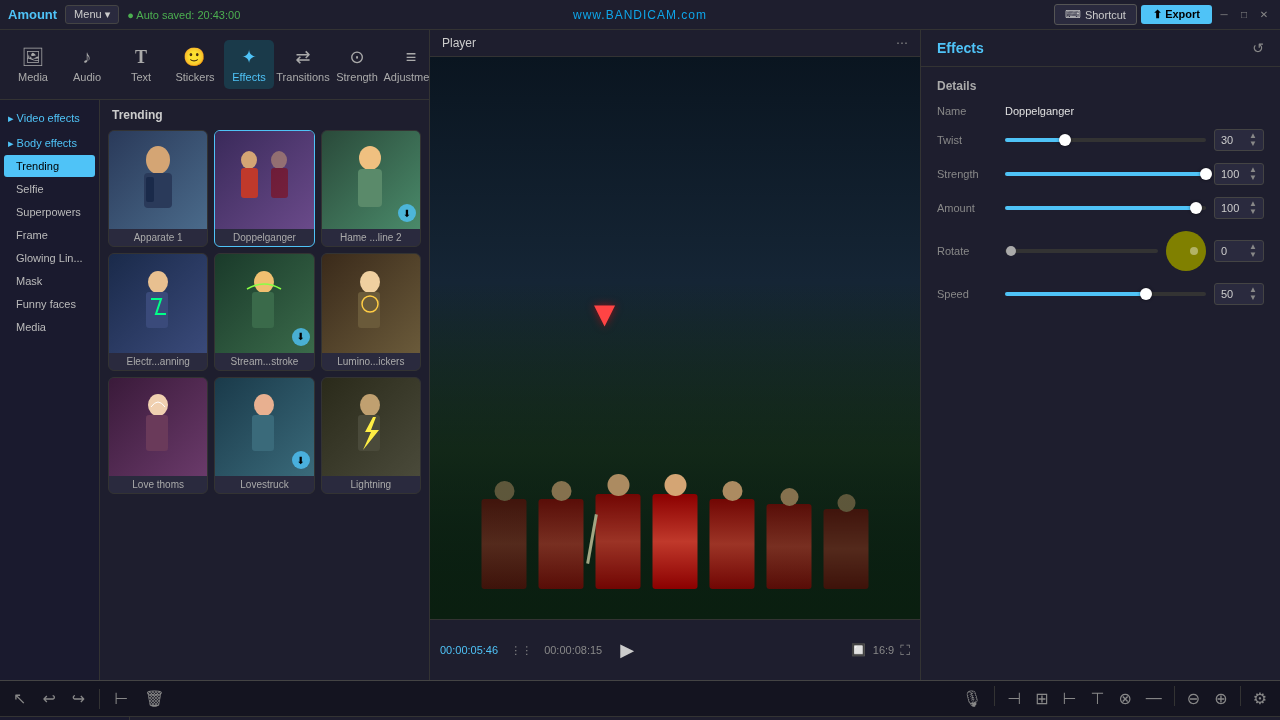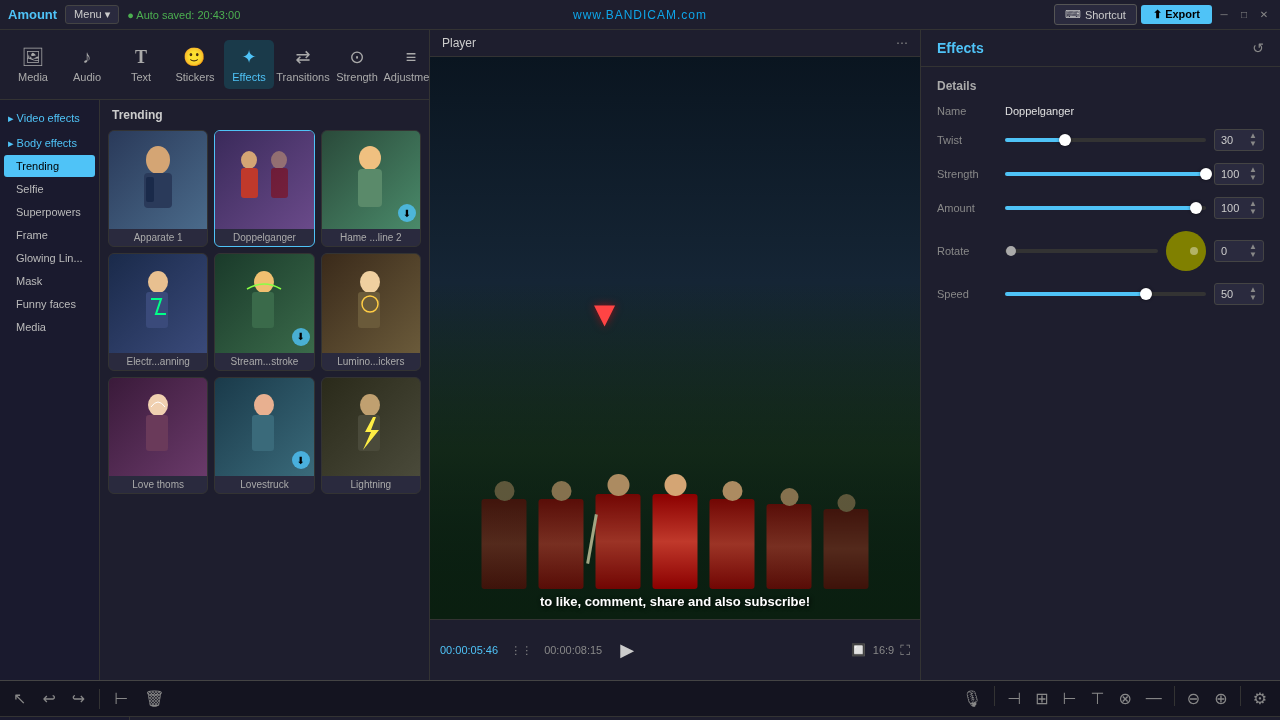--- a/index.html
+++ b/index.html
@@ -325,23 +325,20 @@
               <div style="position:absolute;top:-16px;left:50%;transform:translateX(-50%);width:18px;height:18px;background:#d4a574;border-radius:50%;"></div>
             </div>
             <div style="width:45px;height:80px;background:linear-gradient(180deg,#8b0000,#c0392b,#8b0000);border-radius:3px;position:relative;opacity:0.4;">
               <div style="position:absolute;top:-15px;left:50%;transform:translateX(-50%);width:18px;height:18px;background:#d4a574;border-radius:50%;"></div>
             </div>
           </div>
 
           <div style="position:absolute;top:42%;left:32%;color:#ff4444;font-size:36px;text-shadow:0 0 8px rgba(255,0,0,0.5);">▼</div>
         </div>
 
-        <div style="position:absolute;bottom:10px;left:0;right:0;text-align:center;">
-          <span style="color:#fff;font-size:13px;font-weight:bold;text-shadow:1px 1px 4px #000;">to like, comment, share and also subscribe!</span>
-        </div>
       </div>
     </div>
     <div id="player-controls">
       <span style="color:#4fc3f7;font-size:11px;">00:00:05:46</span>
       <span style="color:#888;font-size:11px;margin:0 4px;">⋮⋮</span>
       <span style="color:#888;font-size:11px;">00:00:08:15</span>
       <span style="font-size:18px;cursor:pointer;color:#ccc;margin:0 10px;">▶</span>
       <div class="player-ctrl-icons">
         <span style="color:#888;cursor:pointer;font-size:12px;">🔲</span>
         <span style="color:#888;font-size:11px;">16:9</span>

